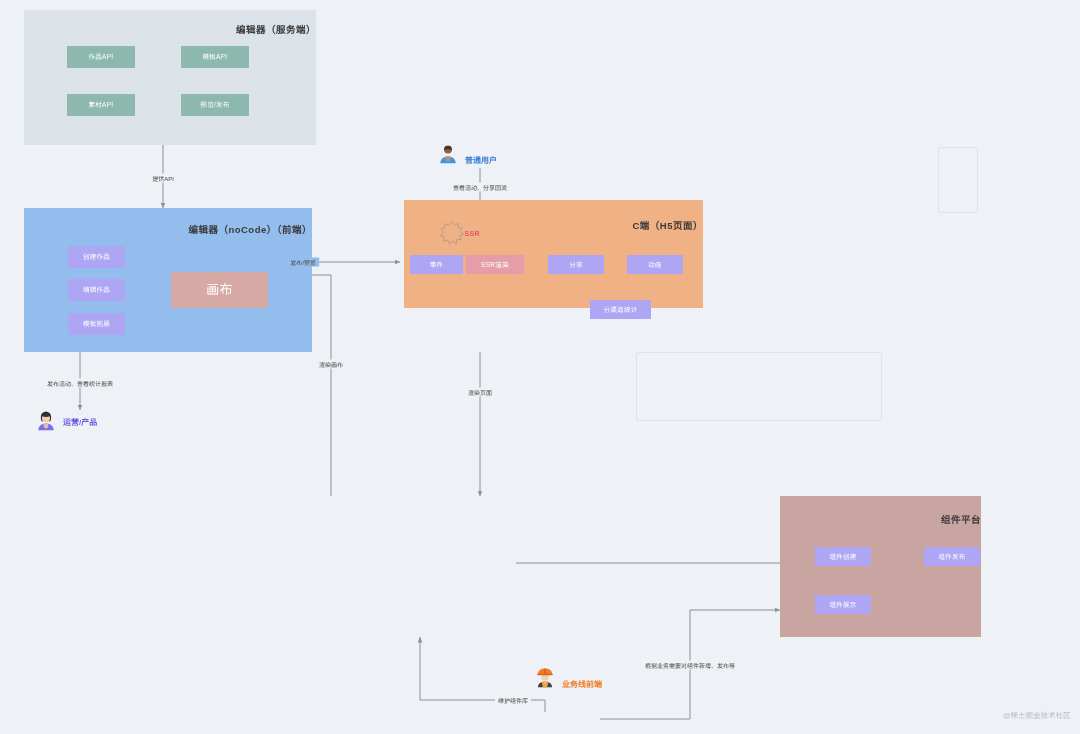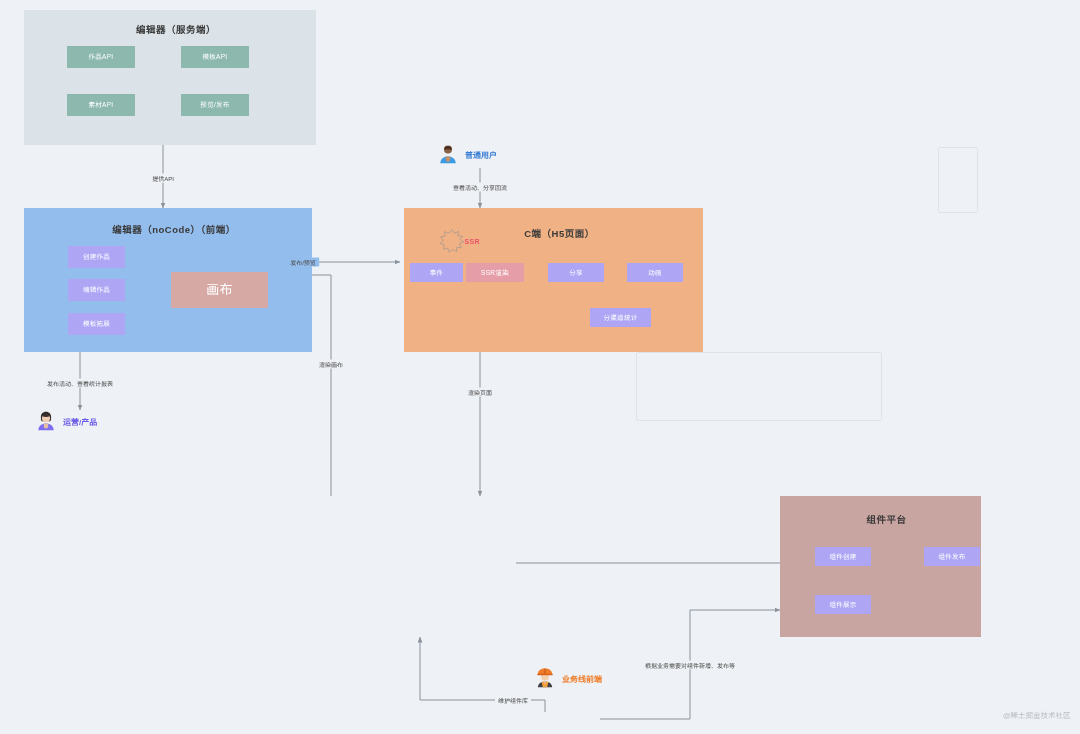--- a/index.html
+++ b/index.html
@@ -9,21 +9,21 @@
     background:#eef1f5;
     font-family:"Liberation Sans","DejaVu Sans",sans-serif;
     overflow:hidden;
     position:relative;
   }
   #canvas{position:absolute;inset:0;width:1080px;height:734px;}
   svg.edges{position:absolute;left:0;top:0;width:1080px;height:734px;pointer-events:none;}
 
   .group{position:absolute;box-sizing:border-box;}
   .group-title{
-    position:absolute;left:0;right:0;text-align:center;
+    position:absolute;left:0;right:0;text-align:right;
     font-size:9.5px;font-weight:bold;color:#3a3a3a;letter-spacing:.5px;margin-left:12px;
   }
   .node{
     position:absolute;box-sizing:border-box;
     display:flex;align-items:center;justify-content:center;
     font-size:6.5px;color:#ffffff;letter-spacing:.3px;
     text-align:center;line-height:1.2;
   }
   .node.green{background:#8cb8ae;}
   .node.purple{background:#aea6f5;}
@@ -97,21 +97,21 @@
   </div>
 
   <div class="group" style="left:24px;top:208px;width:288px;height:144px;background:#93bdec;padding-left:32px;">
     <div class="group-title" style="top:14px;">编辑器（noCode）（前端）</div>
     <div class="node purple" style="left:44px;top:38px;width:57px;height:22px;">创建作品</div>
     <div class="node purple" style="left:44px;top:71px;width:57px;height:22px;">编辑作品</div>
     <div class="node purple" style="left:44px;top:105px;width:57px;height:22px;">模板拓展</div>
     <div class="node canvasbox" style="left:147px;top:64px;width:97px;height:36px;">画布</div>
   </div>
 
-  <div class="group" style="left:404px;top:208px;width:299px;height:144px;background:#f0b184;">
+  <div class="group" style="left:404px;top:200px;width:299px;height:108px;background:#f0b184;">
     <div class="group-title" style="top:18px;">C端（H5页面）</div>
     <div class="ssr" style="left:36px;top:13px;">
       <svg viewBox="0 0 100 100" width="40" height="40">
         <polygon points="50,3 59,18 76,11 74,29 92,30 82,44 97,54 80,61 87,78 69,76 67,94 52,84 38,96 32,79 15,84 17,66 1,60 14,48 3,33 21,30 19,12 36,18" fill="none" stroke="#7a8896" stroke-width="2"></polygon>
       </svg>
       <span>SSR</span>
     </div>
     <div class="node purple" style="left:6px;top:55px;width:53px;height:19px;">事件</div>
     <div class="node pink" style="left:62px;top:55px;width:58px;height:19px;">SSR渲染</div>
     <div class="node purple" style="left:144px;top:55px;width:56px;height:19px;">分享</div>
@@ -123,42 +123,42 @@
   <div class="group" style="left:780px;top:496px;width:201px;height:141px;background:#c9a5a2;">
     <div class="group-title" style="top:16px;">组件平台</div>
     <div class="node purple" style="left:35px;top:51px;width:56px;height:19px;">组件创建</div>
     <div class="node purple" style="left:144px;top:51px;width:56px;height:19px;">组件发布</div>
     <div class="node purple" style="left:35px;top:99px;width:56px;height:19px;">组件展示</div>
   </div>
 
   <div class="ghost" style="left:938px;top:147px;width:40px;height:66px;"></div>
   <div class="ghost" style="left:636px;top:352px;width:246px;height:69px;"></div>
 
-  <div class="actor" style="left:437px;top:143px;">
+  <div class="actor" style="left:437px;top:143px;align-items:flex-end;">
     <svg class="avatar" viewBox="0 0 24 24">
       <circle cx="12" cy="7" r="4.4" fill="#8a6044"></circle>
       <path d="M12 3.4c2.4 0 4 1.3 4 3.1 0 .6-.3 1-.7 1-.6 0-1-.7-3.3-.7-2.3 0-2.7.7-3.3.7-.4 0-.7-.4-.7-1 0-1.8 1.6-3.1 4-3.1z" fill="#4a3020"></path>
       <path d="M3.6 22c0-4.6 3.8-7.4 8.4-7.4s8.4 2.8 8.4 7.4z" fill="#3b9ae1"></path>
       <path d="M9.6 14.8h4.8v3.2a2.4 2.4 0 0 1-4.8 0z" fill="#c98f63"></path>
     </svg>
     <span class="actor-label" style="color:#3a7fd5;">普通用户</span>
   </div>
 
   <div class="actor" style="left:35px;top:410px;">
     <svg class="avatar" viewBox="0 0 24 24">
       <path d="M12 1.8c3.6 0 5.6 2.4 5.6 6.2 0 3-.6 4.4-1.2 4.4H7.6c-.6 0-1.2-1.4-1.2-4.4 0-3.8 2-6.2 5.6-6.2z" fill="#2f2a2a"></path>
       <circle cx="12" cy="9" r="4.4" fill="#f1cdb4"></circle>
       <path d="M7.4 6.6c.8-2 2.6-3 4.6-3s3.8 1 4.6 3c-1.4.8-3 1.1-4.6 1.1S8.8 7.4 7.4 6.6z" fill="#3a3030"></path>
       <path d="M3.6 22c0-4.5 3.8-7.3 8.4-7.3s8.4 2.8 8.4 7.3z" fill="#7d6ef0"></path>
       <path d="M9.6 14.6h4.8v3.1a2.4 2.4 0 0 1-4.8 0z" fill="#e6bda2"></path>
     </svg>
     <span class="actor-label" style="color:#6b5ce7;">运营/产品</span>
   </div>
 
-  <div class="actor" style="left:534px;top:667px;">
+  <div class="actor" style="left:534px;top:667px;align-items:flex-end;">
     <svg class="avatar" viewBox="0 0 24 24">
       <circle cx="12" cy="10.5" r="4.2" fill="#f3cfae"></circle>
       <path d="M4.2 7.8c0-4.1 3.3-6.2 7.8-6.2s7.8 2.1 7.8 6.2z" fill="#ef7c28"></path>
       <rect x="3.4" y="7.4" width="17.2" height="1.7" rx="0.8" fill="#d8621a"></rect>
       <rect x="11" y="1.8" width="2" height="5.6" fill="#d8621a"></rect>
       <path d="M4.2 22.2c0-4 3.5-6.5 7.8-6.5s7.8 2.5 7.8 6.5z" fill="#3f3f46"></path>
       <path d="M9.8 15.4h4.4v2.6a2.2 2.2 0 0 1-4.4 0z" fill="#e3b995"></path>
       <path d="M10 15.8l2 3 2-3 1.6.6-1.2 5.8h-4.8L8.4 16.4z" fill="#f6a23c"></path>
     </svg>
     <span class="actor-label" style="color:#ef7c28;">业务线前端</span>

